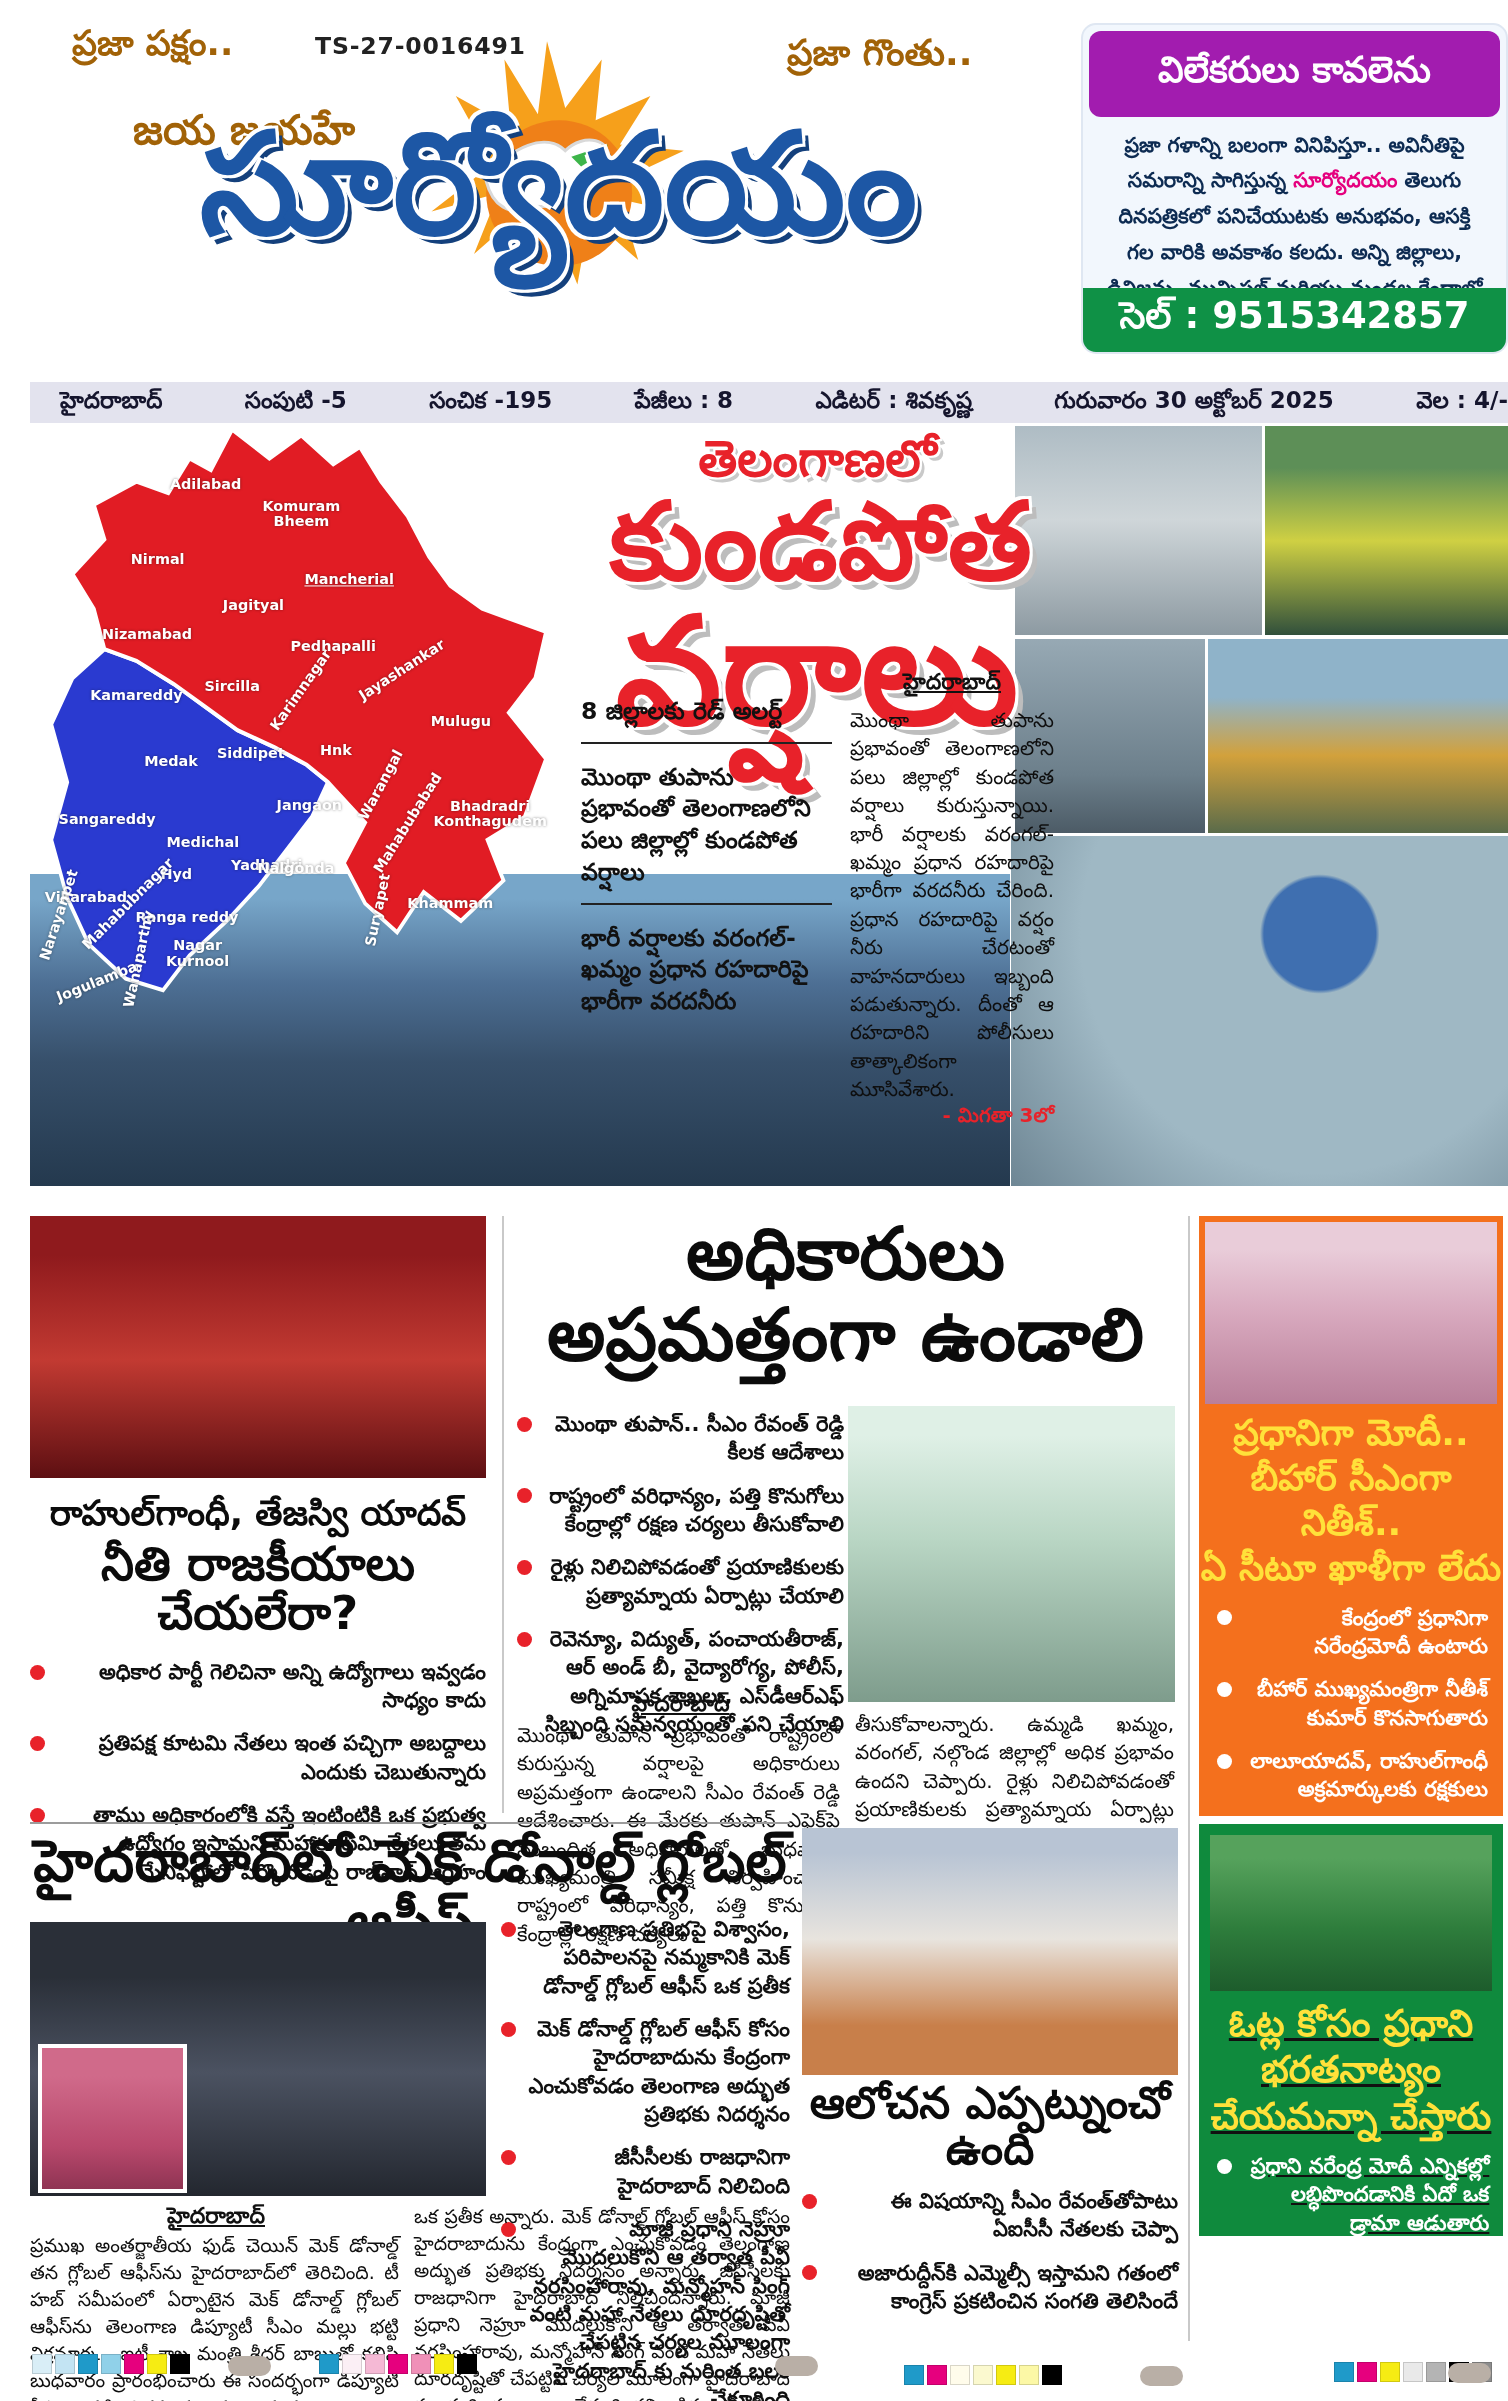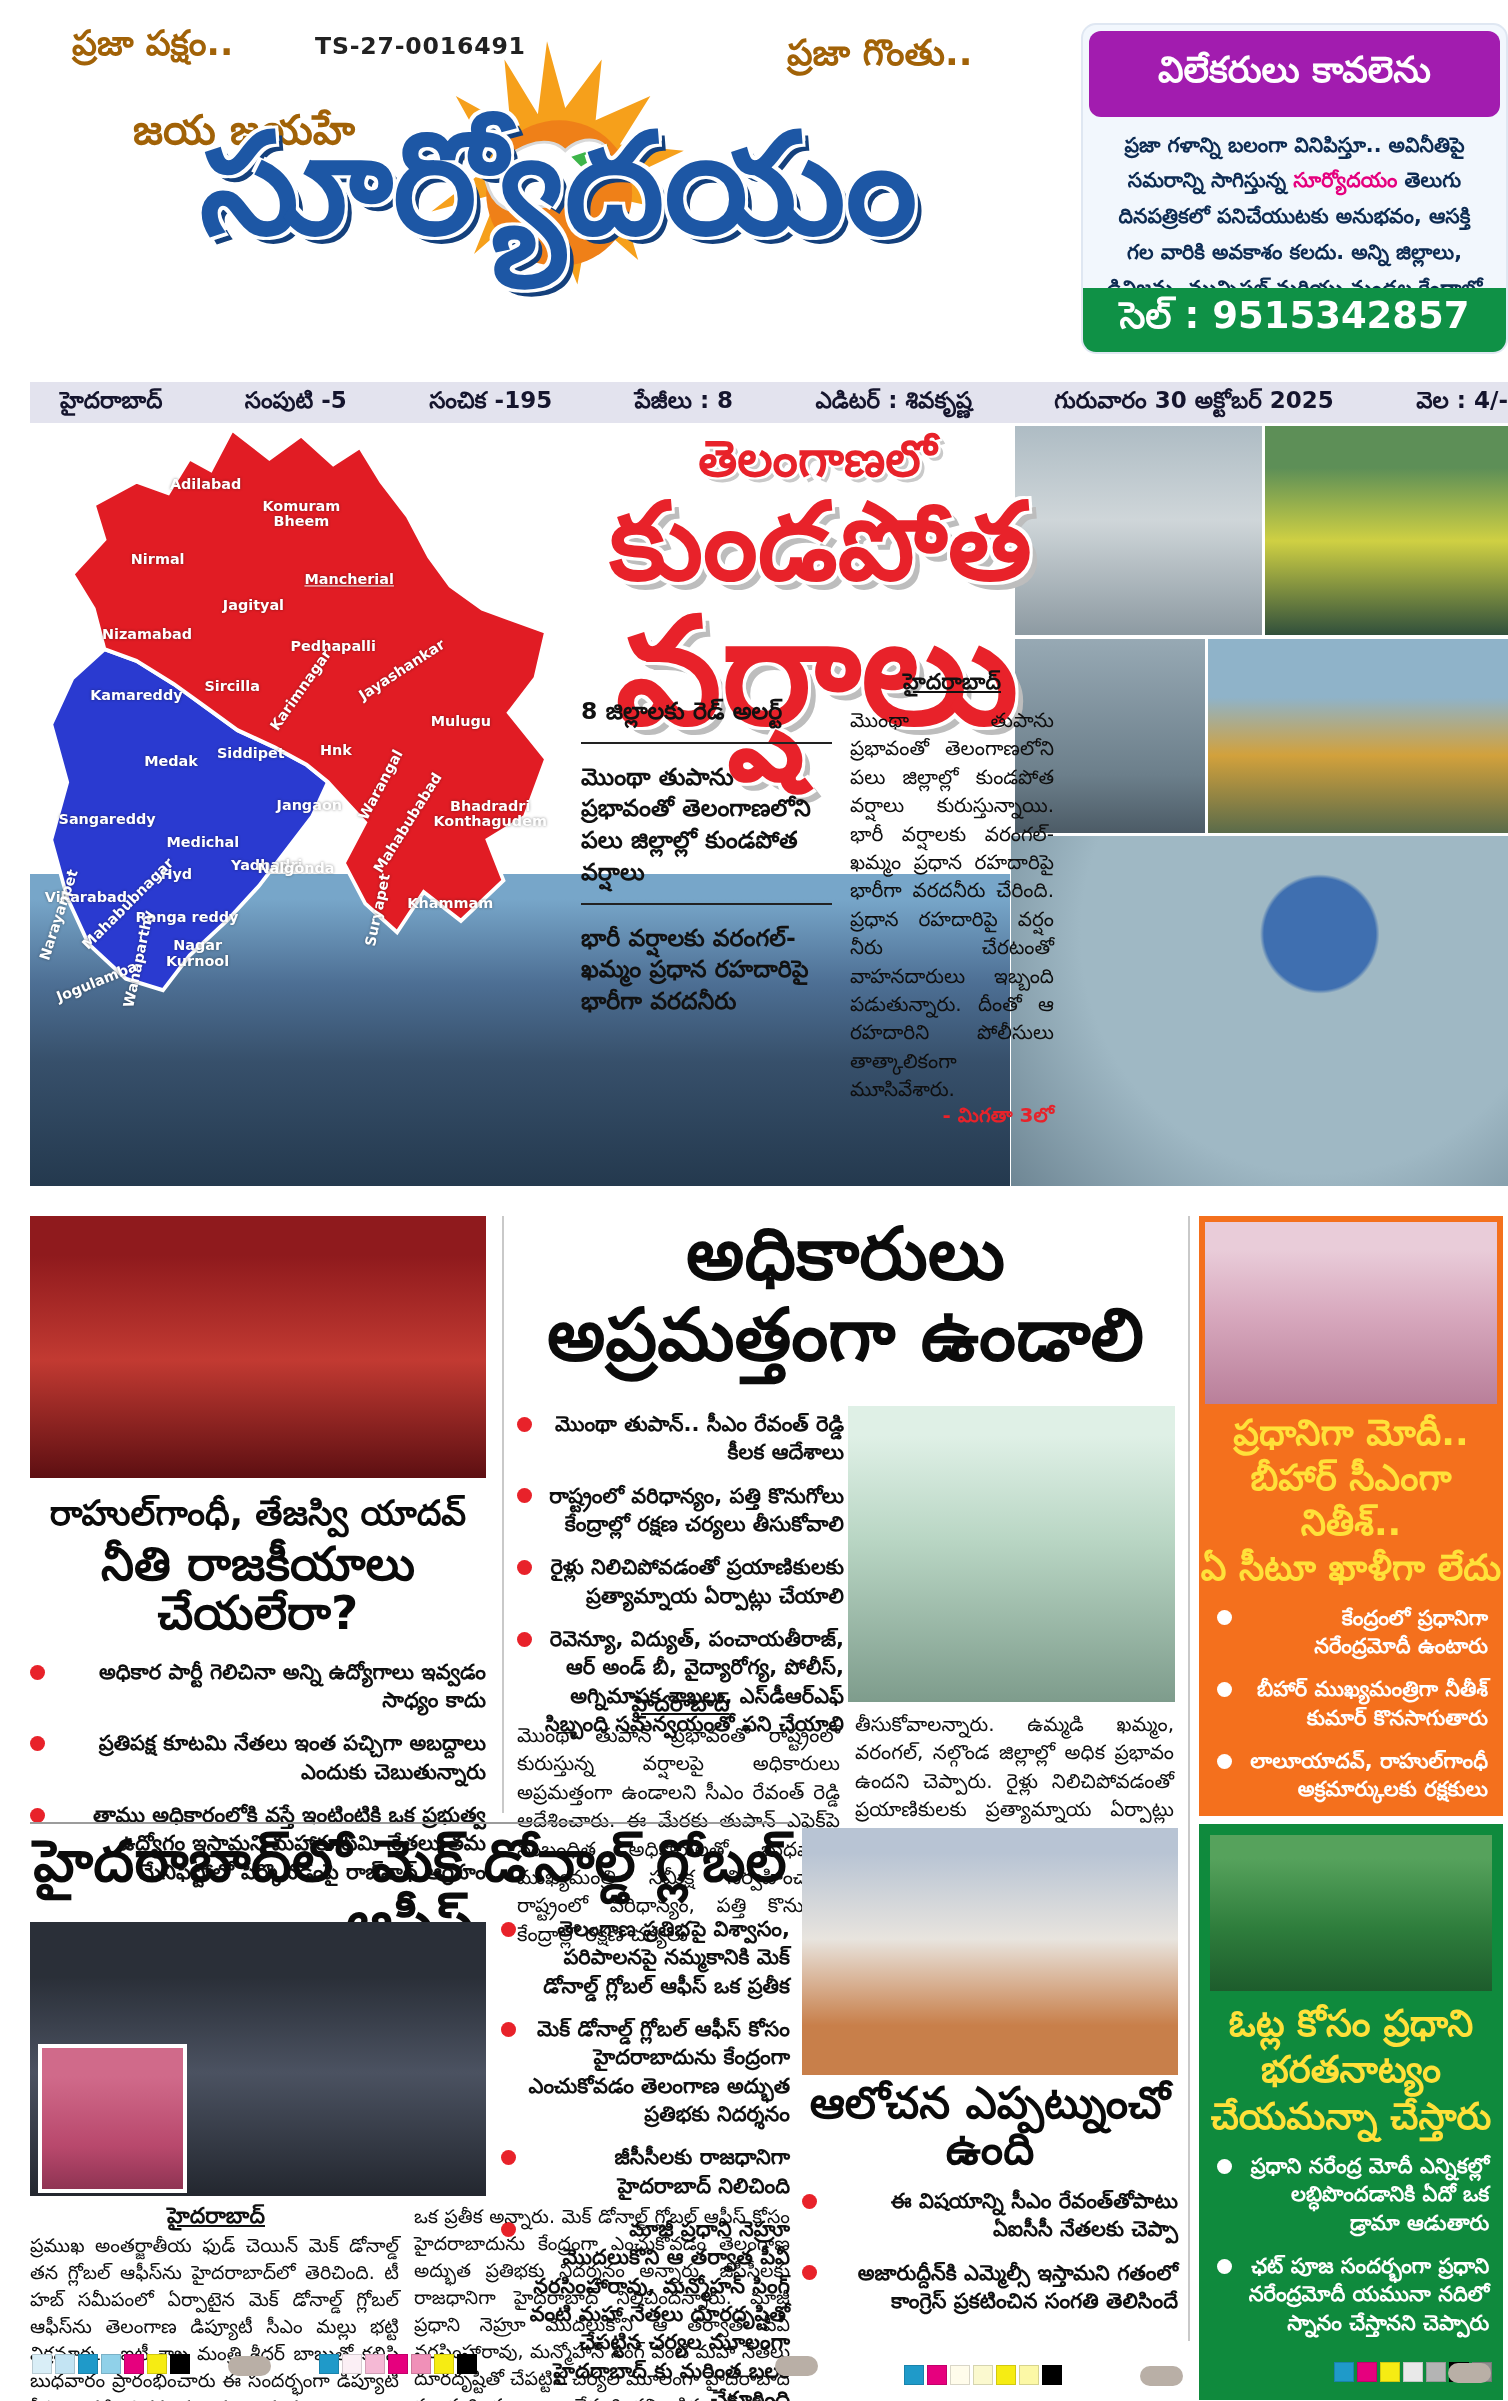--- a/index.html
+++ b/index.html
@@ -297,21 +297,21 @@
           <span>ఈ విషయాన్ని సీఎం రేవంత్‌తోపాటు ఏఐసీసీ నేతలకు చెప్పా</span>
         </li>
       <li>
           <span class="dot"></span>
           <span>అజారుద్దీన్‌కి ఎమ్మెల్సీ ఇస్తామని గతంలో కాంగ్రెస్ ప్రకటించిన సంగతి తెలిసిందే</span>
         </li>
 
     </ul>
   </div>
 
-  <div class="abs box-green" style="left:1199px;top:1824px;width:304px;height:576px;">
+  <div class="abs box-green" style="left:1199px;top:1824px;width:304px;height:412px;text-decoration:underline;">
     <div class="photo ph-rahul" style="margin:10.6px;height:156px;"></div>
     <div class="box-title" style="font-size:37px;">ఓట్ల కోసం ప్రధాని</div>
     <div class="box-title" style="font-size:37px;">భరతనాట్యం</div>
     <div class="box-title" style="font-size:37px;">చేయమన్నా చేస్తారు</div>
     <ul class="bl white" style="padding:12px 13.7px 0 18px;font-size:19px;">
       <li>
           <span class="dot"></span>
           <span>ప్రధాని నరేంద్ర మోదీ ఎన్నికల్లో లబ్ధిపొందడానికి ఏదో ఒక డ్రామా ఆడుతారు</span>
         </li>
       <li>

